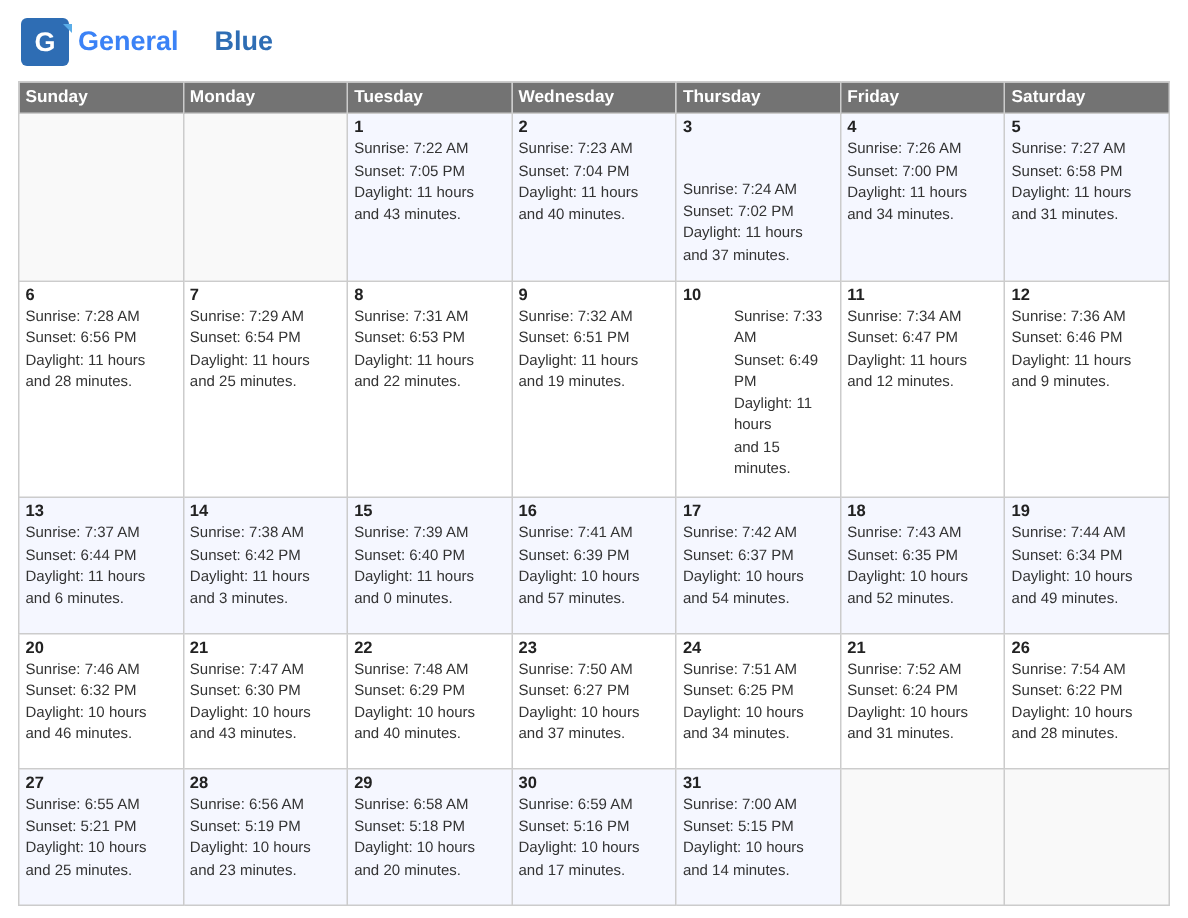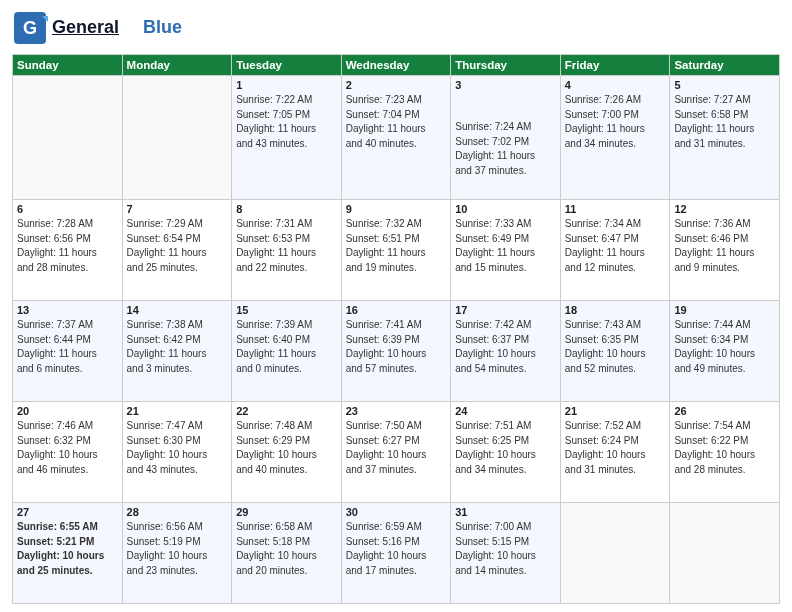--- a/index.html
+++ b/index.html
@@ -23,22 +23,21 @@
       align-items: flex-start;
       margin-bottom: 8px;
     }
     .logo-text {
       font-size: 18px;
       font-weight: bold;
       color: #333;
       line-height: 1.1;
     }
     .logo-text .general {
-      color: #0f172a;
-      text-decoration: underline;
+      color: #3b82f6;
     }
     .logo-text .blue {
       color: #2e6db4;
       padding-left: 24px;
     }
     .title-block {
       text-align: right;
     }
     .month-title {
       font-size: 32px;
@@ -51,21 +50,21 @@
       color: #555;
       margin-top: 2px;
     }
     .calendar {
       flex: 1;
       border-collapse: collapse;
       width: 100%;
       table-layout: fixed;
     }
     .calendar th {
-      background: #15803d;
+      background: #737373;
       color: #fff;
       font-size: 11.5px;
       font-weight: bold;
       padding: 4px 4px;
       border: 1px solid #ccc;
       text-align: left;
     }
     .calendar td {
       border: 1px solid #ccc;
       vertical-align: top;
@@ -202,21 +201,21 @@
           </td>
           <td>
             <span class="day-num">9</span>
             <div class="day-info" style="white-space: pre-line;">Sunrise: 7:32 AM
 Sunset: 6:51 PM
 Daylight: 11 hours
 and 19 minutes.</div>
           </td>
           <td>
             <span class="day-num">10</span>
-            <div class="day-info" style="white-space: pre-line;">Sunrise: 7:33 AM
+            <div class="day-info" style="white-space: pre-line; margin-left: 34px;">Sunrise: 7:33 AM
 Sunset: 6:49 PM
 Daylight: 11 hours
 and 15 minutes.</div>
           </td>
           <td>
             <span class="day-num">11</span>
             <div class="day-info" style="white-space: pre-line;">Sunrise: 7:34 AM
 Sunset: 6:47 PM
 Daylight: 11 hours
 and 12 minutes.</div>
@@ -327,21 +326,21 @@
             <span class="day-num">26</span>
             <div class="day-info" style="white-space: pre-line;">Sunrise: 7:54 AM
 Sunset: 6:22 PM
 Daylight: 10 hours
 and 28 minutes.</div>
           </td>
         </tr>
         <tr>
           <td>
             <span class="day-num">27</span>
-            <div class="day-info" style="white-space: pre-line; font-weight: bold;">Sunrise: 6:55 AM
+            <div class="day-info" style="white-space: pre-line;">Sunrise: 6:55 AM
 Sunset: 5:21 PM
 Daylight: 10 hours
 and 25 minutes.</div>
           </td>
           <td>
             <span class="day-num">28</span>
             <div class="day-info" style="white-space: pre-line;">Sunrise: 6:56 AM
 Sunset: 5:19 PM
 Daylight: 10 hours
 and 23 minutes.</div>

